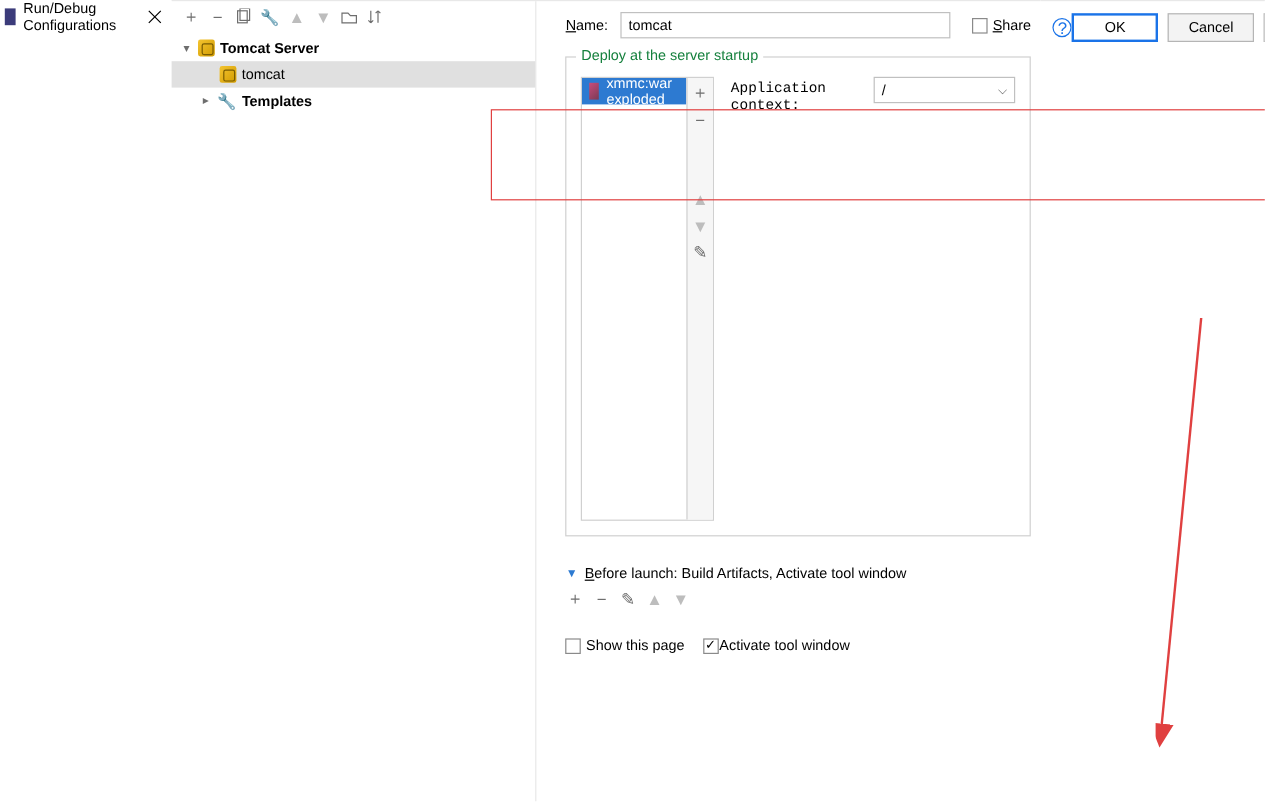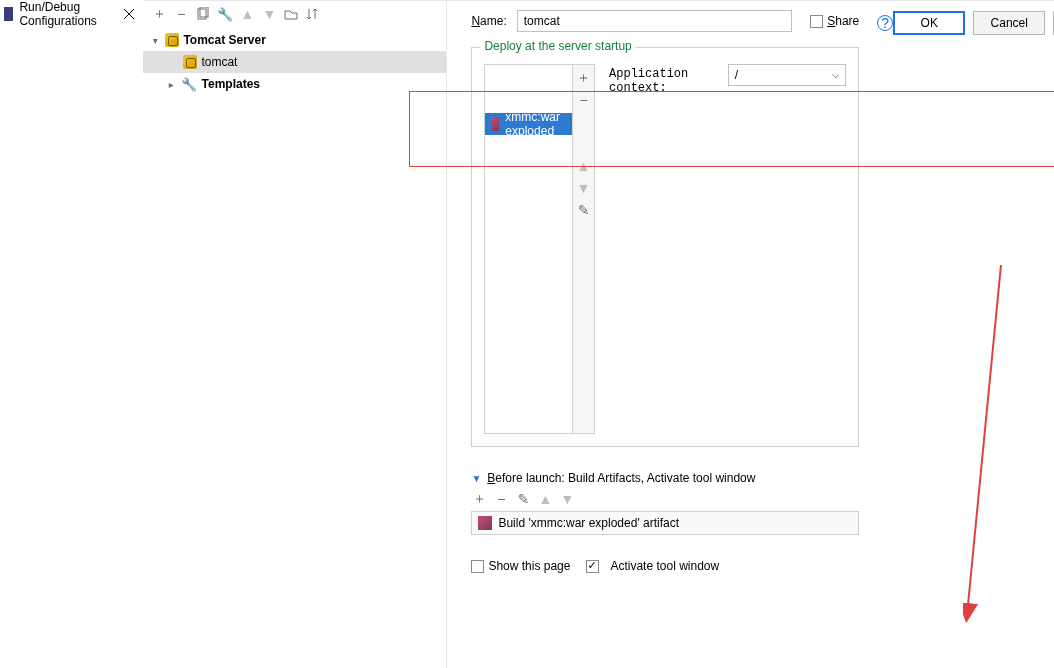--- a/index.html
+++ b/index.html
@@ -31,21 +31,21 @@
   .chk { width:13px; height:13px; border:1px solid #8a8a8a; display:inline-block; background:#fff; }
 
   .tabs { display:flex; gap:22px; border-bottom:1px solid #d0d0d0; margin-top:22px; padding:0 6px; }
   .tab { padding:6px 2px 8px 2px; color:#000; cursor:pointer; }
   .tab.active { color:#000; border-bottom:3px solid #4a86e8; margin-bottom:-1px; }
 
   .group { border:1px solid #d0d0d0; margin-top:14px; padding:16px 12px 12px 12px; position:relative; height:400px; }
   .group-legend { position:absolute; top:-9px; left:8px; background:#fff; padding:0 4px; color:#15803d; }
   .deploy-layout { display:flex; gap:14px; height:100%; }
   .deploy-list { flex:1; border:1px solid #d0d0d0; background:#fff; display:flex; max-width:410px; }
-  .deploy-items { flex:1;margin-top:48px; }
+  .deploy-items { flex:1; }
   .deploy-item { height:22px; display:flex; align-items:center; gap:6px; padding:0 6px; background:#2d7ad1; color:#fff; }
   .deploy-item .artifact-ico { width:14px; height:14px; background:linear-gradient(135deg,#c94b7a,#7a3b55); }
   .deploy-item span { color:#fff; }
   .deploy-side { width:22px; border-left:1px solid #d0d0d0; display:flex; flex-direction:column; align-items:center; padding-top:4px; gap:4px; background:#f6f6f6; }
   .side-btn { width:18px; height:18px; display:flex; align-items:center; justify-content:center; color:#6e6e6e; font-size:14px; }
   .deploy-right { display:flex; align-items:flex-start; gap:8px; }
   .ctx-label { padding-top:3px;font-family:Liberation Mono, monospace; }
   .ctx-select { width:150px; height:22px; border:1px solid #c0c0c0; background:#fff; display:flex; align-items:center; justify-content:space-between; padding:0 6px; }
   .ctx-caret { font-size:10px; color:#555; }
 
@@ -177,32 +177,26 @@
           <span class="bl-caret">▼</span>
           <span><u class="mn">B</u>efore launch: Build Artifacts, Activate tool window</span>
         </div>
         <div class="bl-toolbar">
           <span class="tb-icon">＋</span>
           <span class="tb-icon">−</span>
           <span class="tb-icon">✎</span>
           <span class="tb-icon" style="color:#bdbdbd">▲</span>
           <span class="tb-icon" style="color:#bdbdbd">▼</span>
         </div>
-        <div class="bl-list">
-          <div class="bl-row">
-            <span class="artifact-ico"></span>
-            <span>Build 'xmmc:war exploded' artifact</span>
-          </div>
-        </div>
         <div class="bl-checks">
           <label style="display:flex;align-items:center;gap:4px;">
             <span class="chk"></span>
             <span>Show this page</span>
           </label>
-          <label style="display:flex;align-items:flex-end;gap:11px;">
+          <label style="display:flex;align-items:flex-end;gap:0;">
             <span class="chk checked"></span>
             <span>Activate tool window</span>
           </label>
         </div>
       </div>
 
       <div class="red-box" style="left:-38px; top:90px; width:724px; height:76px;"></div>
 
       <svg class="arrow" style="left:516px; top:264px; width:40px; height:360px;">
         <defs>

